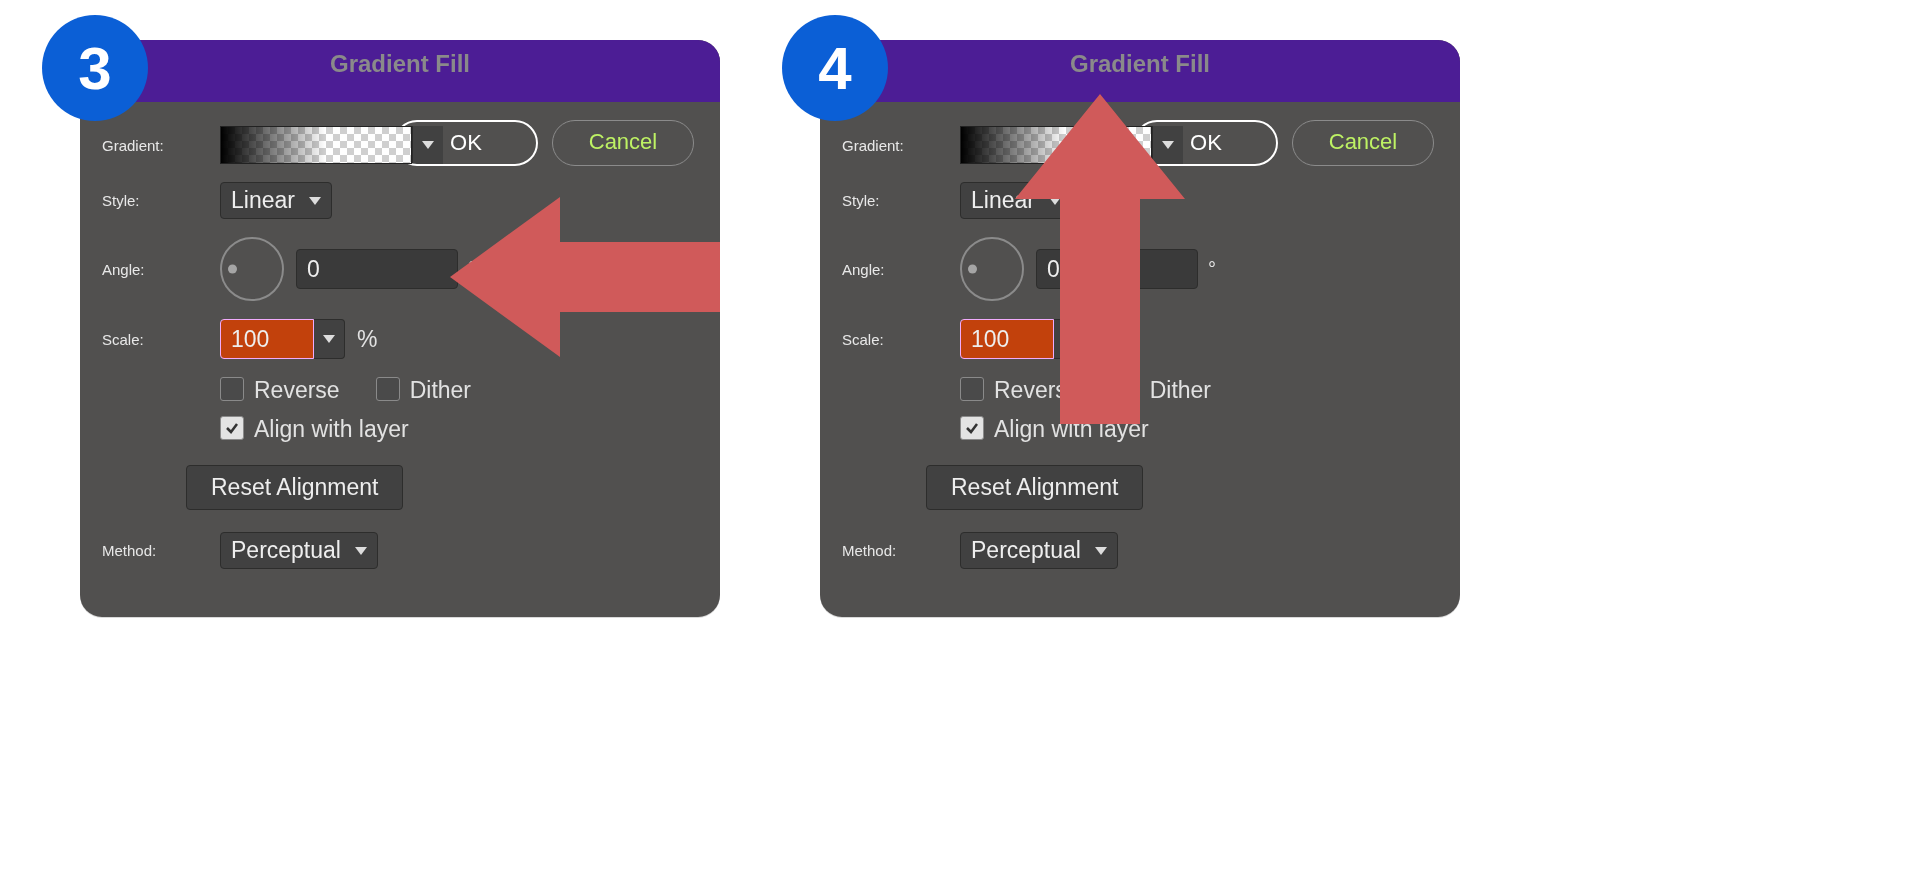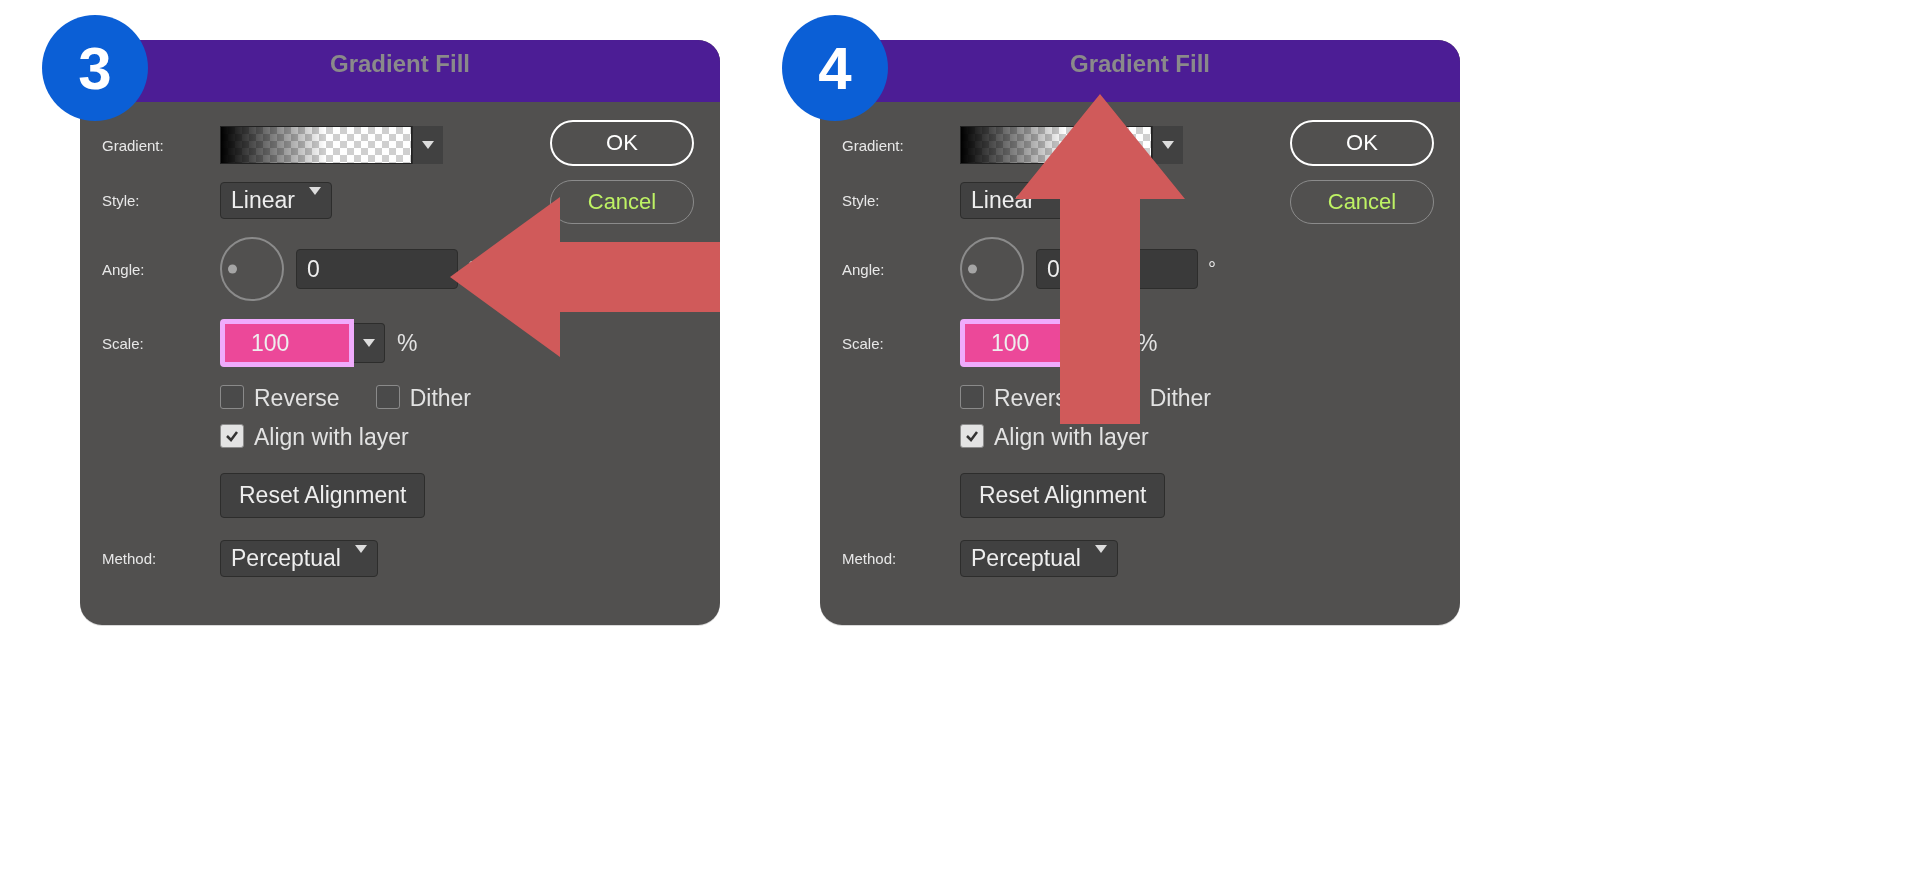--- a/index.html
+++ b/index.html
@@ -8,21 +8,21 @@
   .panel-wrap{position:relative;width:660px}
   .step-badge{position:absolute;left:-18px;top:-25px;width:106px;height:106px;border-radius:50%;
     background:#0b5fd6;color:#fff;display:flex;align-items:center;justify-content:center;
     font-weight:700;font-size:60px;z-index:5;font-family:Arial,sans-serif;font-stretch:condensed}
   .dialog{width:640px;border-radius:22px;overflow:hidden;background:#51504f;margin-left:20px;
     box-shadow:0 1px 0 rgba(0,0,0,.15)}
   .titlebar{background:#4c1d95;color:#8a8a8a;text-align:center;font-size:24px;font-weight:700;
     padding:10px 0 24px 0}
   .body{position:relative;padding:24px 22px 30px 22px;font-size:23px;color:#e2e2e2}
 
-  .side-buttons{position:absolute;right:26px;top:18px;display:flex;flex-direction:column;gap:14px}
+  .side-buttons{position:absolute;right:26px;top:18px;display:flex;flex-direction:row;gap:14px}
   .pill{min-width:96px;padding:8px 22px;border-radius:26px;text-align:center;font-size:22px}
   .pill.ok{border:2px solid #fff;color:#fff;background:transparent}
   .pill.cancel{border:1px solid #8b8b8b;color:#bef264;background:transparent}
 
   .row{display:flex;align-items:center;margin-bottom:18px}
   .lab{width:108px;text-align:left;margin-right:10px;font-size:15px;color:#e8e8e8}
 
   .grad-swatch{position:relative;width:190px;height:36px;border:1px solid #222;background:#fff}
   .checker{position:absolute;inset:0;
     background-image:
@@ -30,46 +30,46 @@
       linear-gradient(-45deg,#cfcfcf 25%,transparent 25%),
       linear-gradient(45deg,transparent 75%,#cfcfcf 75%),
       linear-gradient(-45deg,transparent 75%,#cfcfcf 75%);
     background-size:14px 14px;
     background-position:0 0,0 7px,7px -7px,-7px 0}
   .grad-over{position:absolute;inset:0;
     background:linear-gradient(to right,#000 0%,rgba(0,0,0,0) 55%,rgba(0,0,0,0) 100%)}
   .grad-drop{width:30px;height:38px;border-left:1px solid #2b2b2b;display:flex;align-items:center;justify-content:center;background:#414141}
   .chev{width:0;height:0;border-left:6px solid transparent;border-right:6px solid transparent;border-top:8px solid #ddd}
 
-  .select{display:flex;align-items:flex-start;border:1px solid #2d2d2c;background:#414141;border-radius:4px;
+  .select{display:flex;align-items:center;border:1px solid #2d2d2c;background:#414141;border-radius:4px;
     padding:4px 10px;color:#eee}
   .select .chev{margin-left:14px}
 
   .angle-dial{width:60px;height:60px;border-radius:50%;border:2px solid #8b8b8b;position:relative;margin-right:12px}
   .dial-dot{position:absolute;width:9px;height:9px;border-radius:50%;background:#a5a5a5;left:6px;top:50%;transform:translateY(-50%)}
   .num-input{width:140px;height:34px;border:1px solid #2d2d2c;background:#3a3a3a;border-radius:4px;color:#eee;
     padding:2px 10px;display:flex;align-items:center}
   .deg{margin-left:10px;font-size:20px}
 
   .scale-box{display:flex;align-items:center}
-  .scale-in{width:72px;height:34px;border:5px solid #f0abfc;background:#ec4899;border-radius:4px 0 0 4px;
-    color:#eee;padding:2px 26px;display:flex;align-items:center}
+  .scale-in{width:72px;height:34px;border:1px solid #f0abfc;background:#c2410c;border-radius:4px 0 0 4px;
+    color:#eee;padding:2px 10px;display:flex;align-items:center}
   .scale-drop{width:30px;height:38px;border:1px solid #2d2d2c;border-left:none;border-radius:0 4px 4px 0;
     background:#414141;display:flex;align-items:center;justify-content:center}
   .pct{margin-left:12px}
 
   .cks{display:flex;align-items:flex-start;margin-bottom:12px;margin-left:118px}
   .ck{width:22px;height:22px;border:1px solid #8a8a8a;border-radius:3px;margin-right:10px;background:#4a4a4a;display:flex;align-items:center;justify-content:center}
   .ck.on{background:#e3e3e3}
   .ck.on svg{display:block}
   .ck svg{display:none}
   .ck + .cklab{margin-right:36px}
 
   .reset-btn{display:inline-block;border:1px solid #2d2d2c;background:#414141;border-radius:4px;color:#eee;
-    padding:8px 18px;margin-left:118px;margin-top:10px}
+    padding:8px 24px;margin-left:84px;margin-top:10px}
 
   
   .arrow-left-shape{position:absolute;z-index:3}
   .arrow-svg{display:block}
 </style>
 </head>
 <body>
 
 <div class="stage">
   <div class="panels" id="panels">

